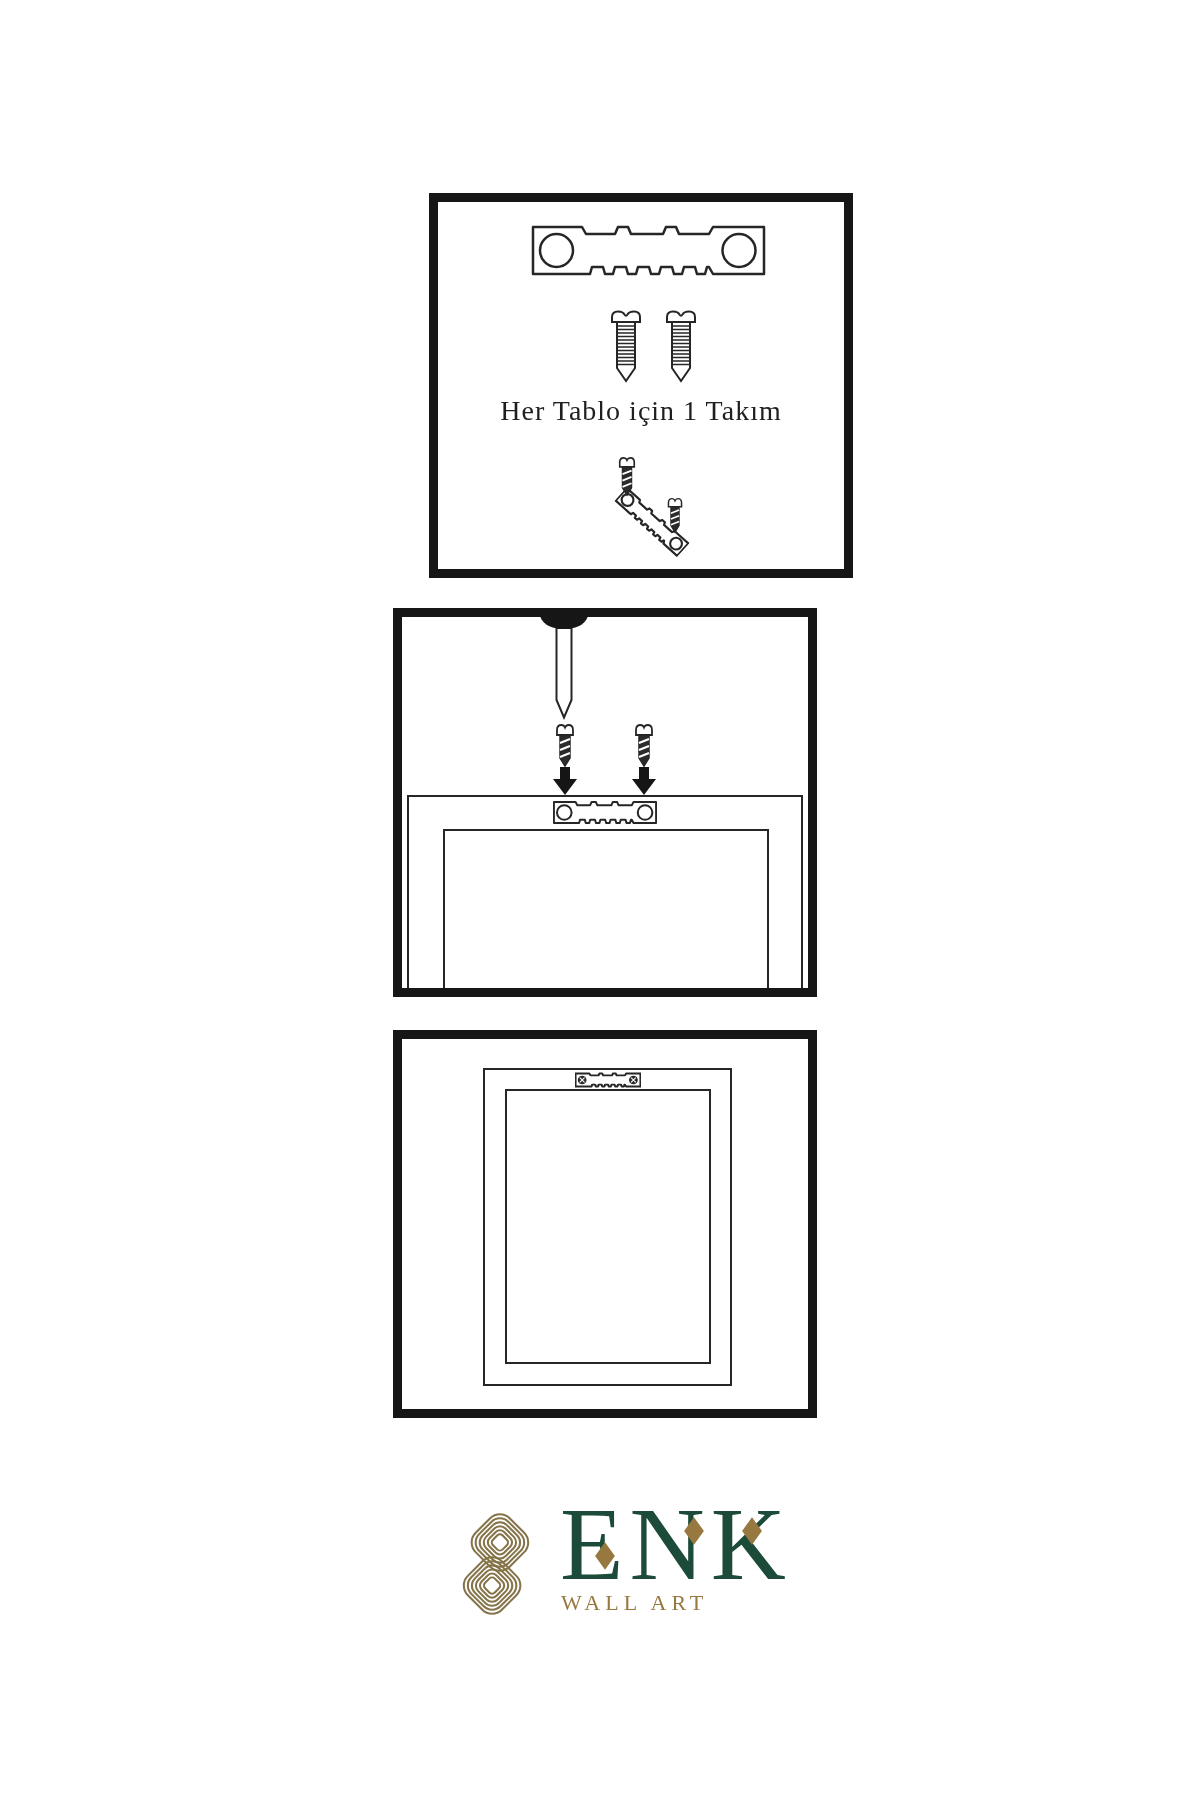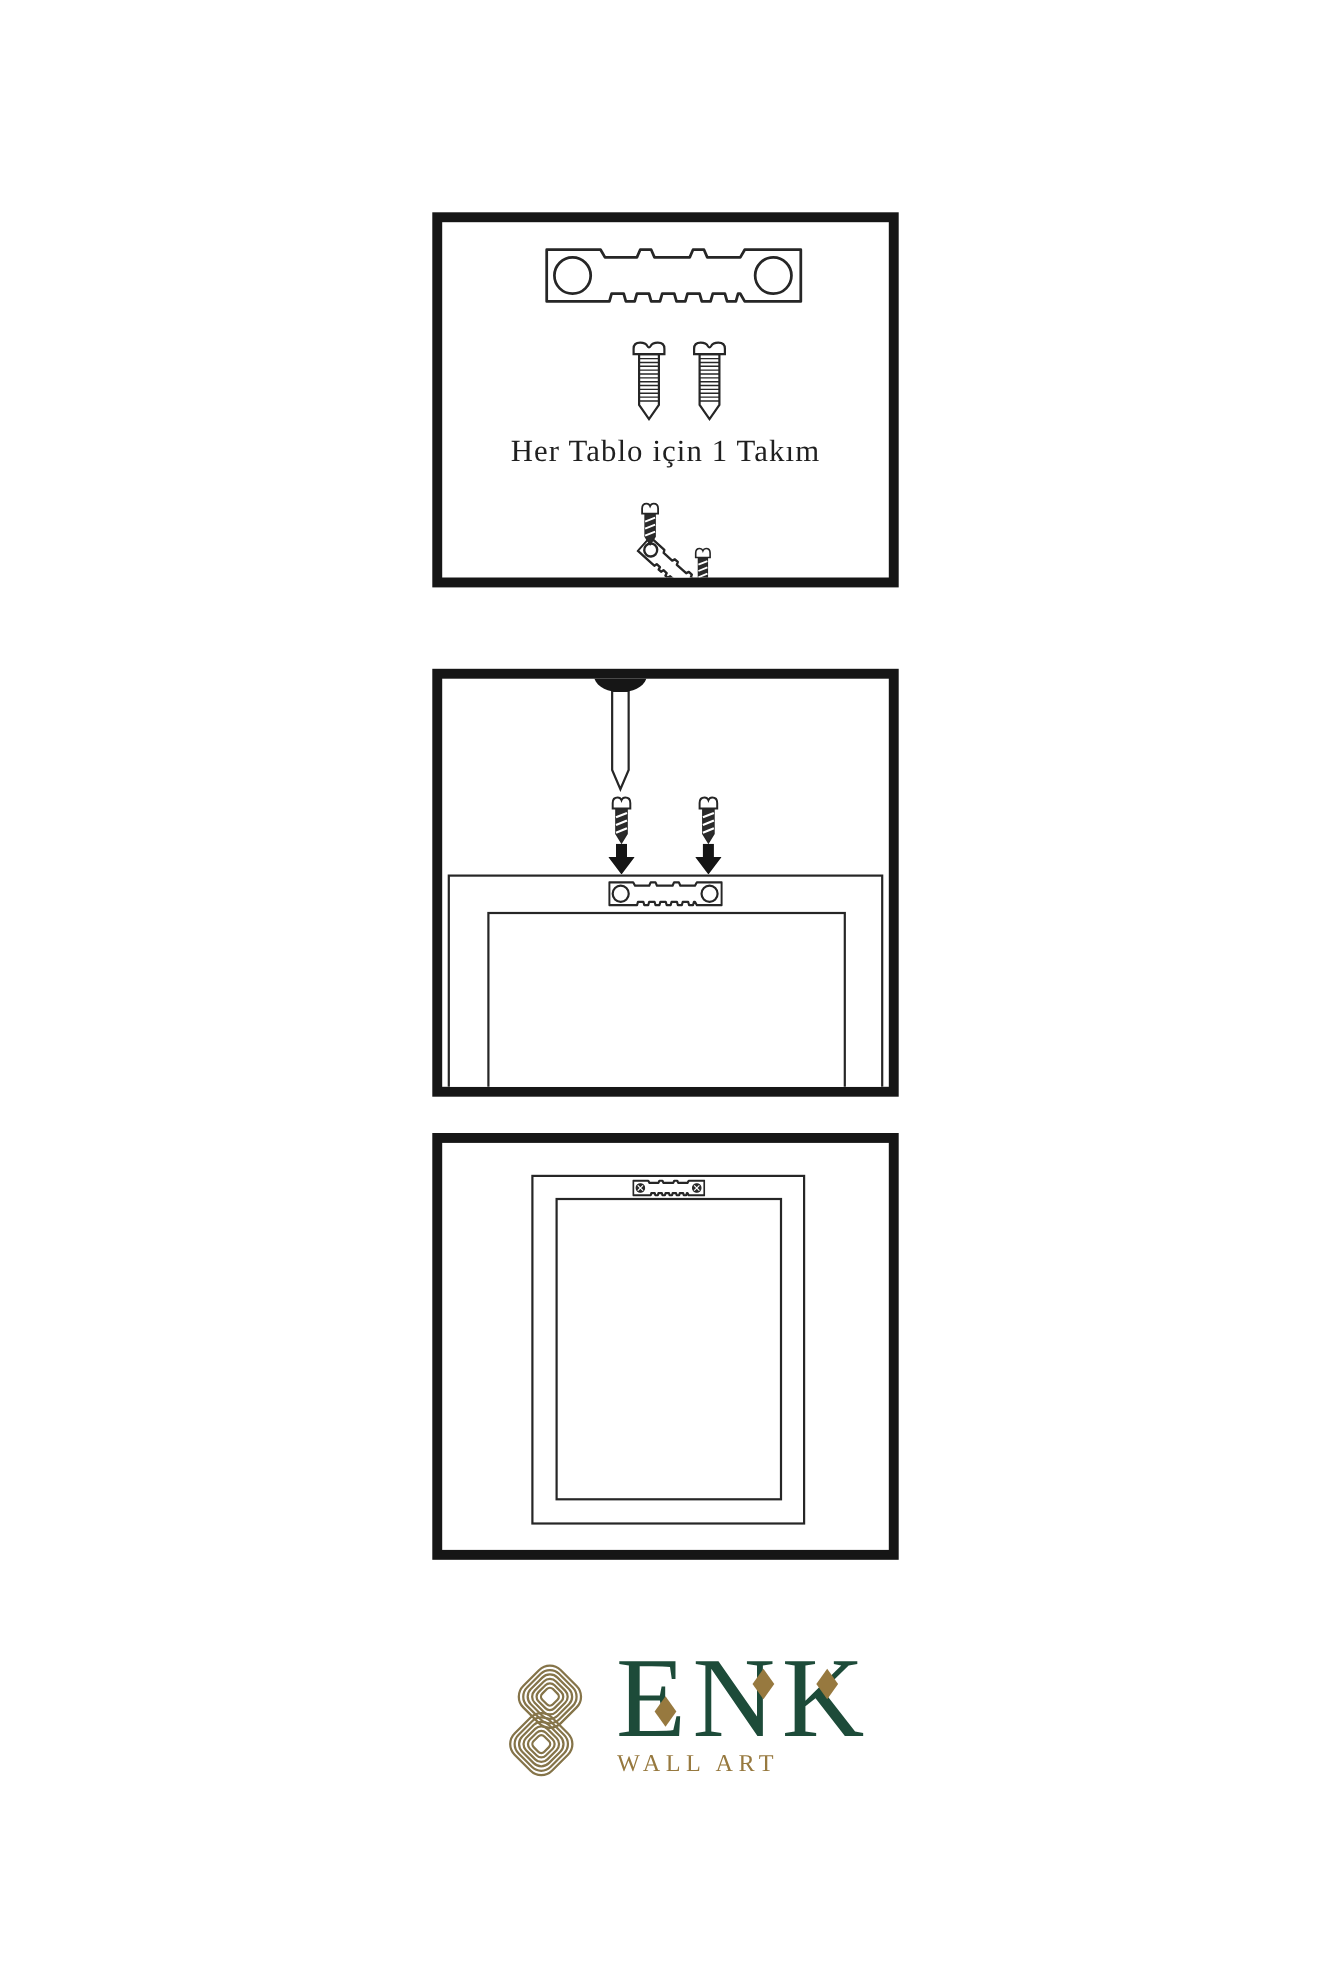--- a/index.html
+++ b/index.html
@@ -11,21 +11,21 @@
   }
   html,body{margin:0;padding:0;background:#fff;}
   .canvas{
     position:relative;width:1200px;height:1800px;background:#fff;overflow:hidden;
     font-family:"Liberation Serif", serif;color:var(--ink);
   }
   .panel{
     position:absolute;left:393px;width:424px;box-sizing:border-box;
     border:9px solid var(--panel-border);background:#fff;overflow:hidden;
   }
-  #panel1{top:193px;height:341px;}
+  #panel1{top:193px;height:385px;margin-left:36px;}
   #panel2{top:608px;height:389px;}
   #panel3{top:1030px;height:388px;}
   .abs{position:absolute;}
   .caption{
     position:absolute;left:0;width:100%;text-align:center;
     font-size:28px;letter-spacing:1px;color:#1f1f1f;white-space:nowrap;
   }
   .frame-rect{position:absolute;border:2px solid var(--ink);background:#fff;}
   svg{display:block;color:var(--ink);}
   .knot{color:var(--knot);}

